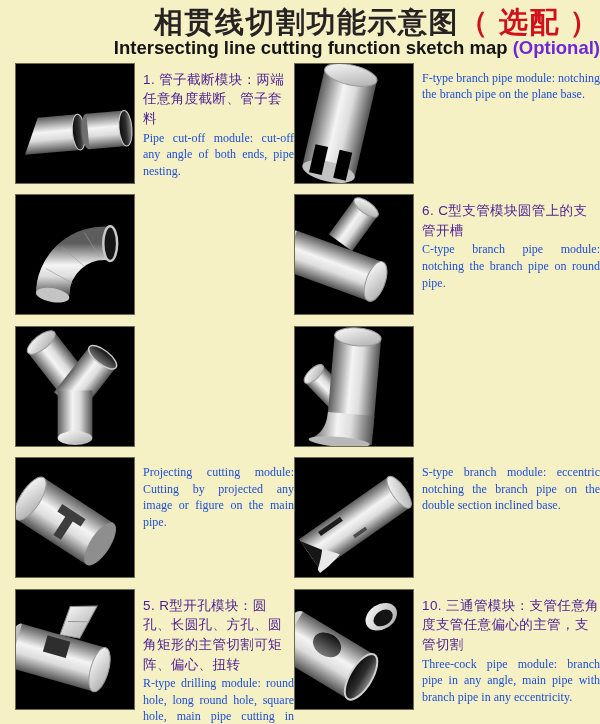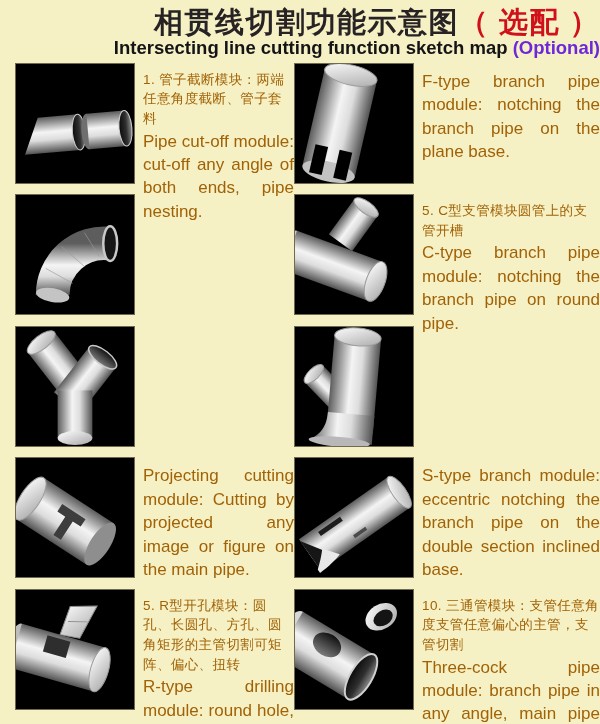--- a/index.html
+++ b/index.html
@@ -30,26 +30,27 @@
   .item{display:flex;gap:8px;align-items:flex-start;}
   .imgbox{
     width:118px;height:119px;flex:0 0 auto;
     background:#000;border:1px solid #6e6a4f;
   }
   .imgbox svg{display:block;width:100%;height:100%;}
   .txt{padding-top:7px;}
   .col-l .txt{width:152px;}
   .col-r .txt{width:178px;}
   .zh{
-    font-size:13.5px;color:#a16207;line-height:1.45;letter-spacing:0.4px;
+    font-size:13.5px;color:#4c1d95;line-height:1.45;letter-spacing:0.4px;
     margin-bottom:1px;
   }
   .en{
-    font-size:17px;color:#a16207;line-height:1.38;
+    font-size:12px;color:#1d4ed8;line-height:1.38;
     text-align:justify;
+    font-family:Liberation Serif, serif;
   }
   .defs-holder{position:absolute;width:0;height:0;overflow:hidden;}
 </style>
 </head>
 <body>
 
 <div class="page">
 
   <svg class="defs-holder" aria-hidden="true">
     <defs>
@@ -204,21 +205,21 @@
             <ellipse cx="14.5" cy="0" rx="14.5" ry="6" fill="url(#gCap)" stroke="#9b9b9b" stroke-width="1"></ellipse>
           </g>
           <g transform="translate(2,36) rotate(20)">
             <ellipse cx="0" cy="21" rx="9" ry="21" fill="#c9c9c9"></ellipse>
             <rect width="92" height="42" fill="url(#gCyl)"></rect>
             <ellipse cx="92" cy="21" rx="9.5" ry="21" fill="url(#gCap)" stroke="#9b9b9b" stroke-width="1"></ellipse>
           </g>
         </svg>
       </div>
       <div class="txt">
-        <div class="zh">5. C型支管模块圆管上的支管开槽</div>
+        <div class="zh">6. C型支管模块圆管上的支管开槽</div>
         <div class="en">C-type branch pipe module: notching the branch pipe on round pipe.</div>
       </div>
     </div>
 
     <div class="item col-r">
       <div class="imgbox">
         <svg viewBox="0 0 119 120">
           <g transform="translate(10,56) rotate(-44)">
             <rect width="25" height="56" fill="url(#gCylH)"></rect>
             <ellipse cx="12.5" cy="0" rx="12.5" ry="5.5" fill="url(#gCap)" stroke="#9b9b9b" stroke-width="1"></ellipse>

